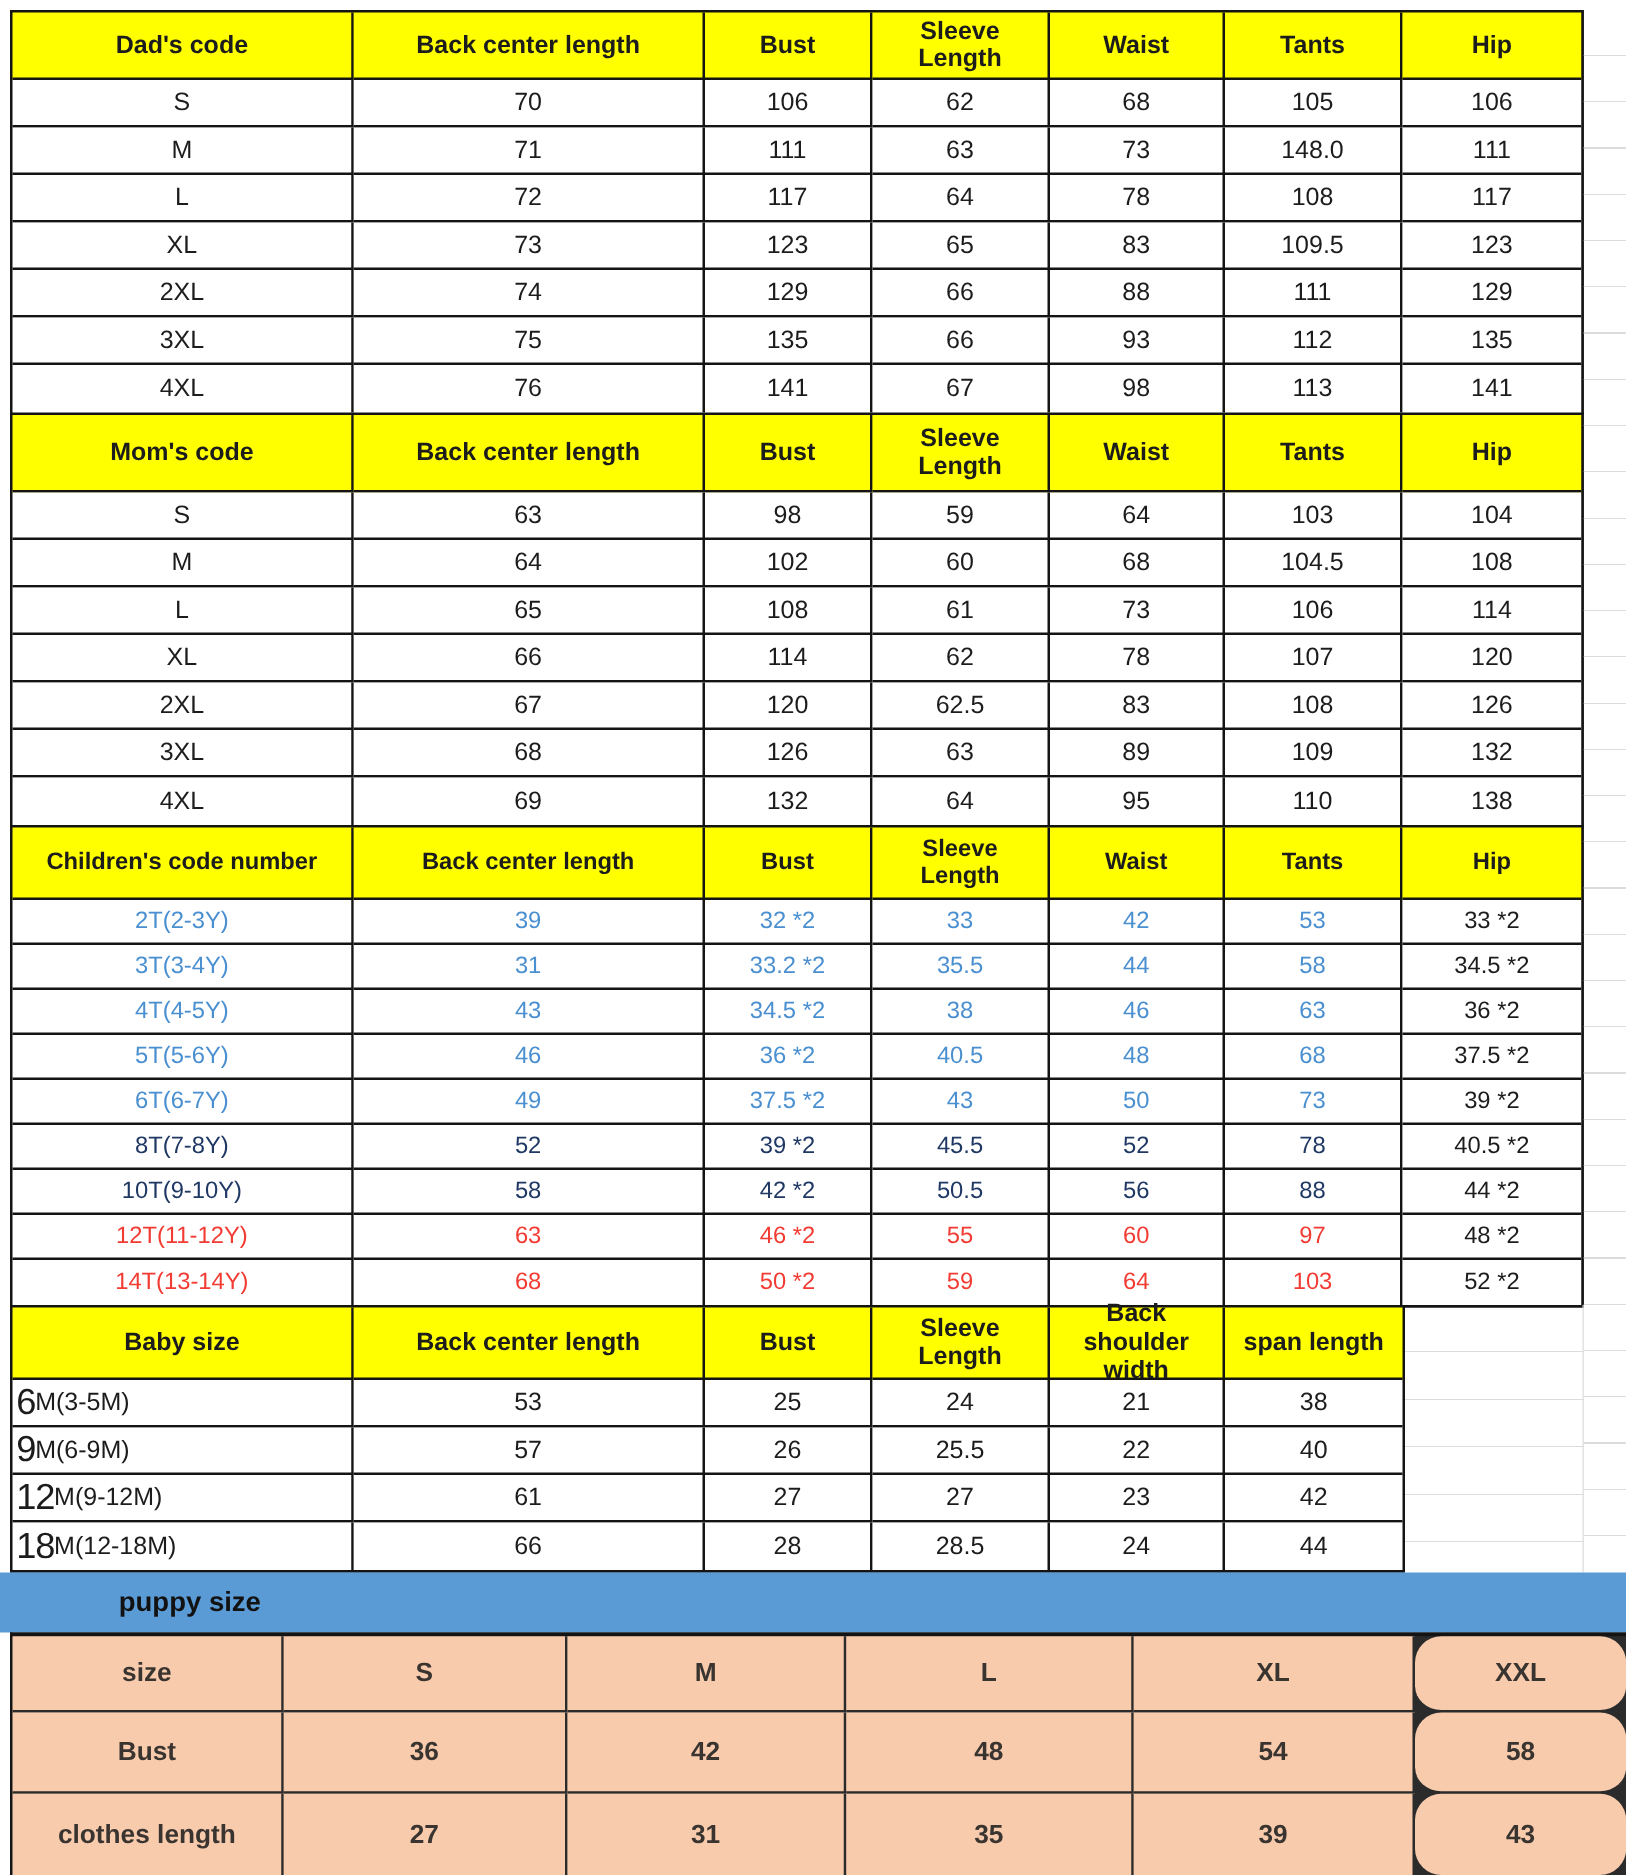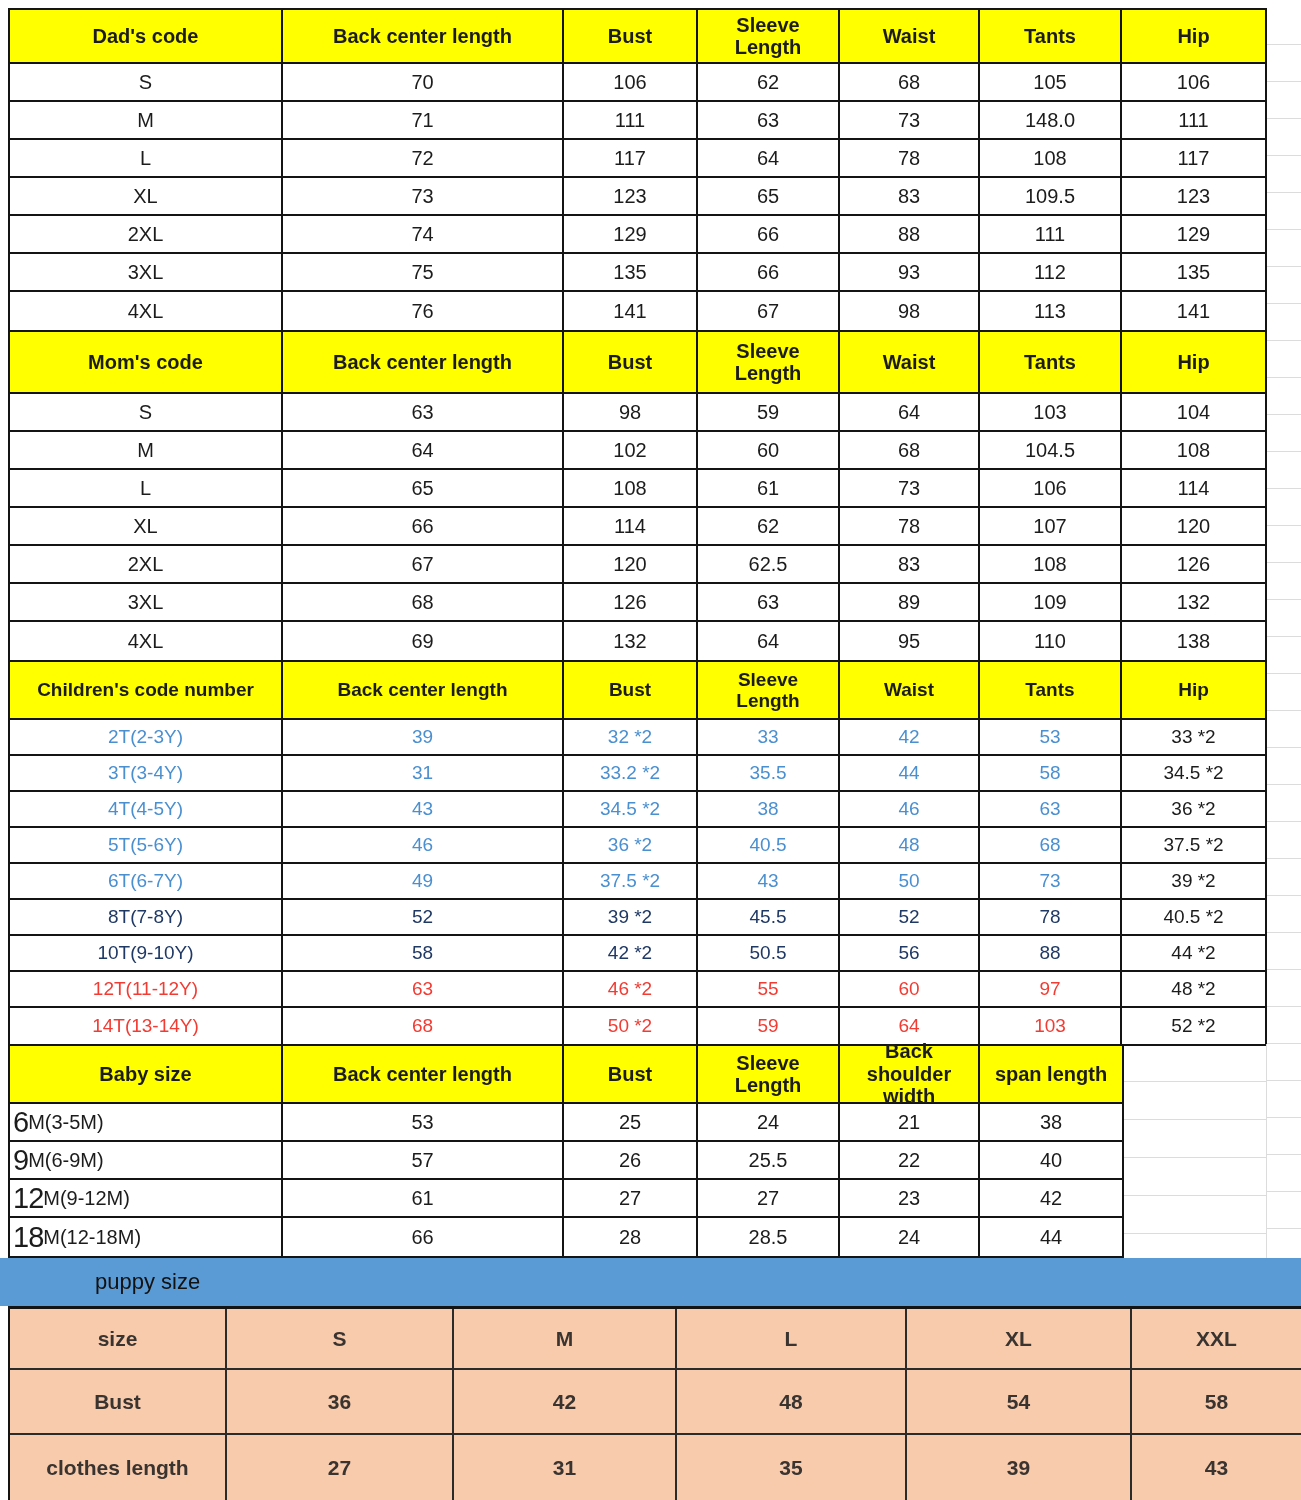--- a/index.html
+++ b/index.html
@@ -32,32 +32,32 @@
   .baby-label{justify-content:flex-start;padding-left:3px;}
   .baby-label .big{font-size:29px;line-height:1;letter-spacing:-1px;}
   
   .strip-right{position:absolute;left:1267px;top:8px;width:34px;height:1250px;
     background:repeating-linear-gradient(to bottom,transparent 0 36px,#dcdcdc 36px 37px);}
   .baby-right{position:absolute;left:1124px;top:1044px;width:143px;height:214px;
     background:repeating-linear-gradient(to bottom,transparent 0 37px,#dcdcdc 37px 38px);}
   .baby-right-v{position:absolute;left:1266px;top:1044px;width:1px;height:214px;background:#dcdcdc;}
   
   .band{position:absolute;left:0;top:1258px;width:1301px;height:48px;background:#5b9bd5;display:flex;align-items:center;}
-  .band-label{padding-left:95px;font-size:22px;color:#121212;}
+  .band-label{padding-left:95px;font-size:22px;color:#121212;font-weight:bold;}
   .puppy{
     position:absolute;left:8px;top:1306px;width:1293px;height:240px;box-sizing:border-box;
     display:grid;grid-template-columns:217px 227px 223px 230px 225px 169px;grid-template-rows:61px 65px 65px;
     border-top:3px solid #141414;border-left:2px solid #141414;background:#2b2b2b;
   }
   .pcell{
     display:flex;align-items:center;justify-content:center;box-sizing:border-box;
     border-right:2px solid #2b2b2b;border-bottom:2px solid #2b2b2b;background:#f8cbad;
     font-size:21px;font-weight:700;color:#3a3430;
   }
-  .pcell.last-col{border-right:none;}
+  .pcell.last-col{border-right:none;border-radius:21px;}
   .pcell.last-row{border-bottom:none;}
 </style>
 </head>
 <body>
 
 <div class="sheet">
   <div class="tables">
     <section id="t-dad" class="size-table cols7">
         <div class="cell hdr">Dad's code</div>
         <div class="cell hdr">Back center length</div>

